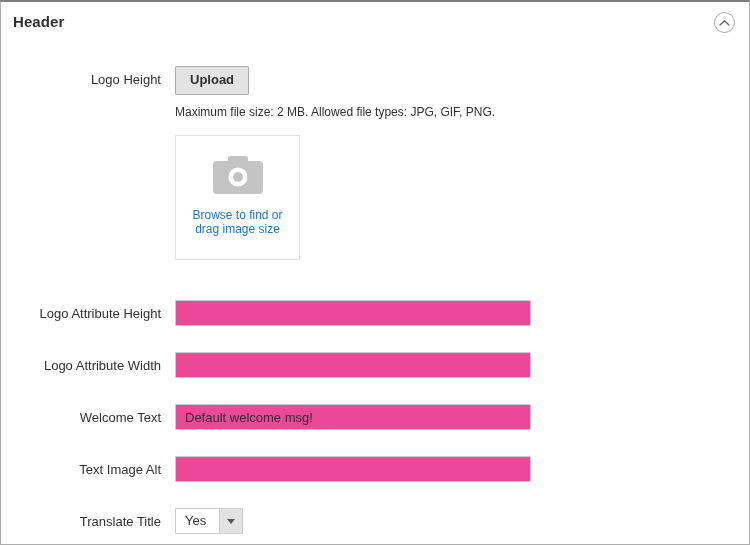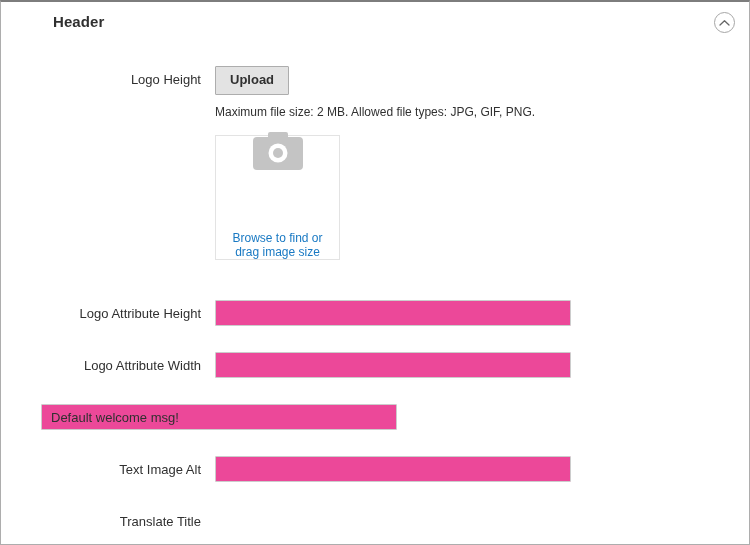--- a/index.html
+++ b/index.html
@@ -14,21 +14,20 @@
     overflow: hidden;
   }
 
   .page {
     position: relative;
     width: 750px;
     height: 545px;
     background: #ffffff;
     border: 1px solid #adadad;
     border-top: 2px solid #7d7d7d;
-    padding-left: 40px;
   }
 
   
   .section-head {
     position: relative;
     height: 40px;
     padding: 11px 16px 0 12px;
   }
   .section-title {
     font-size: 15px;
@@ -102,21 +101,21 @@
   
   .dropzone {
     margin-top: 16px;
     width: 125px;
     height: 125px;
     border: 1px solid #e3e3e3;
     background: #ffffff;
     display: flex;
     flex-direction: column;
     align-items: center;
-    justify-content: space-between;
+    justify-content: center;
     cursor: pointer;
   }
   .camera-icon {
     margin-top: -4px;
     margin-bottom: 10px;
   }
   .dropzone-link {
     color: #1979c3;
     font-size: 12px;
     line-height: 14px;
@@ -231,30 +230,39 @@
     </div>
 
     <div class="field-row mb-26">
       <div class="field-label">Logo Attribute Width</div>
       <div class="field-control">
         <input class="txt-input" type="text" value="" style="">
       </div>
     </div>
 
     <div class="field-row mb-26">
+      <div class="field-label">Welcome Text</div>
       <div class="field-control">
         <input class="txt-input" type="text" value="Default welcome msg!" style="">
       </div>
     </div>
 
     <div class="field-row mb-26">
       <div class="field-label">Text Image Alt</div>
       <div class="field-control">
         <input class="txt-input" type="text" value="" style="">
       </div>
     </div>
 
     <div class="field-row">
       <div class="field-label">Translate Title</div>
+      <div class="field-control">
+        <div class="select-wrap">
+          <div class="select-value">Yes</div>
+          <div class="select-arrow-btn">
+            <span class="caret"></span>
+          </div>
+        </div>
+      </div>
     </div>
 
   </div>
 </div>
 
 </body></html>

